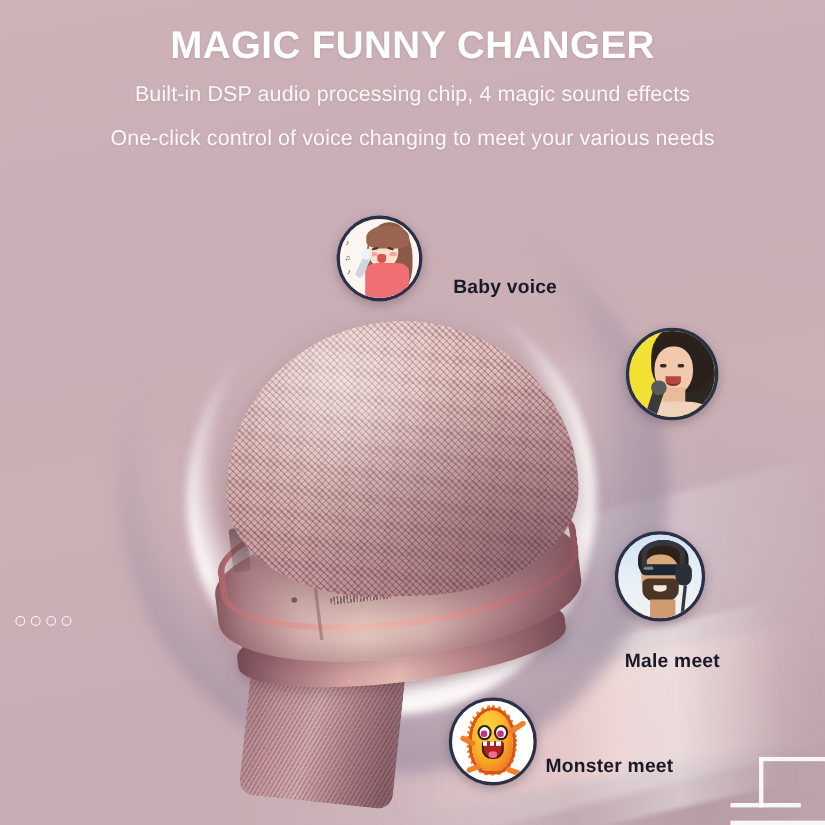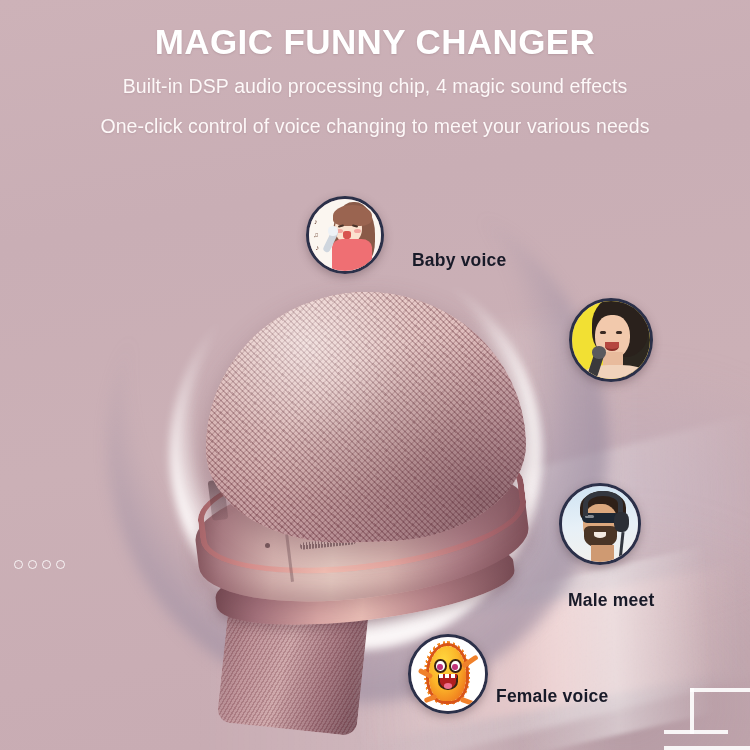--- a/index.html
+++ b/index.html
@@ -518,21 +518,21 @@
         <div class="leg r"></div>
       <div class="eye l"></div>
         <div class="eye r"></div>
       <div class="pupil l"></div>
         <div class="pupil r"></div>
       <div class="mouth"></div>
       <div class="teeth"></div>
       <div class="tongue"></div>
     </div>
   </div>
-  <div class="badge-label" style="left:496px; top:662px;">Female voice</div>
+  <div class="badge-label" style="left:496px; top:662px;">Monster meet</div>
 
   <div class="dots-mark">
     <i></i>
     <i></i>
     <i></i>
     <i></i>
   </div>
 
   <div class="corner-logo">
     <div class="bar b1"></div>

